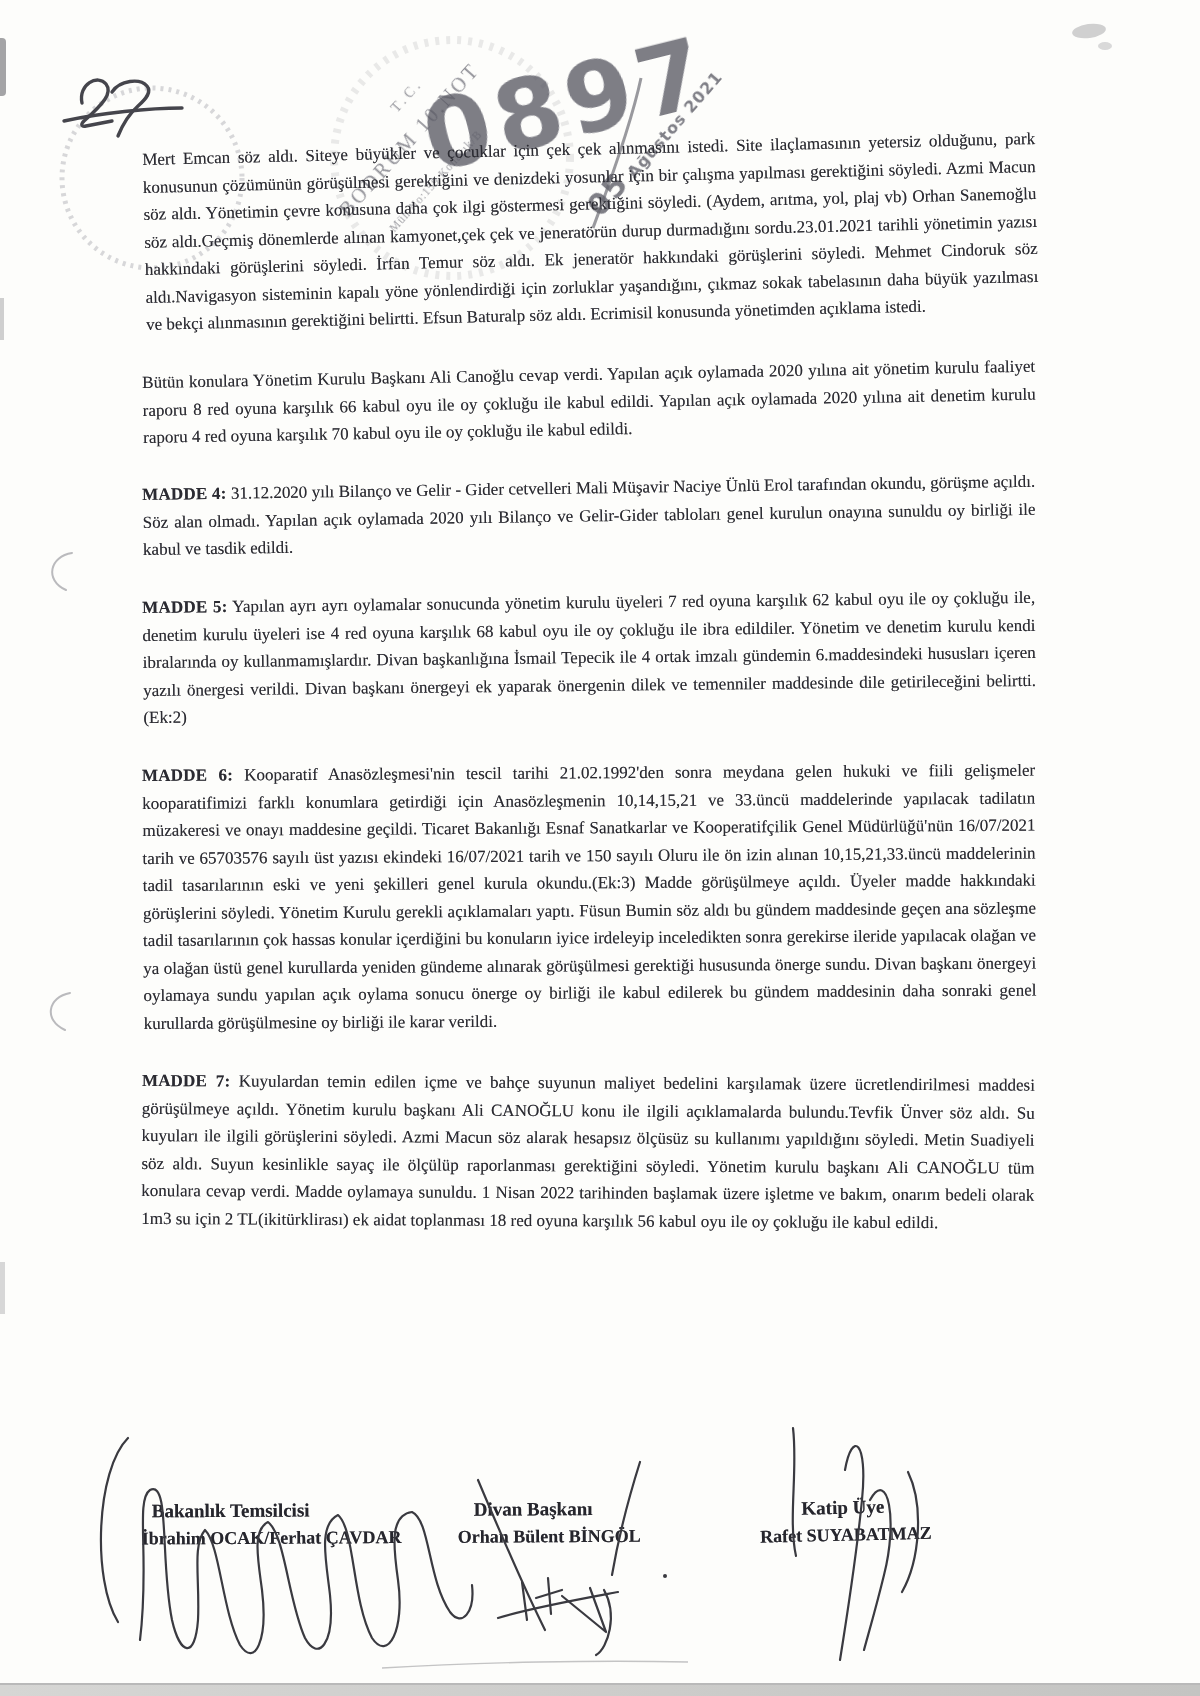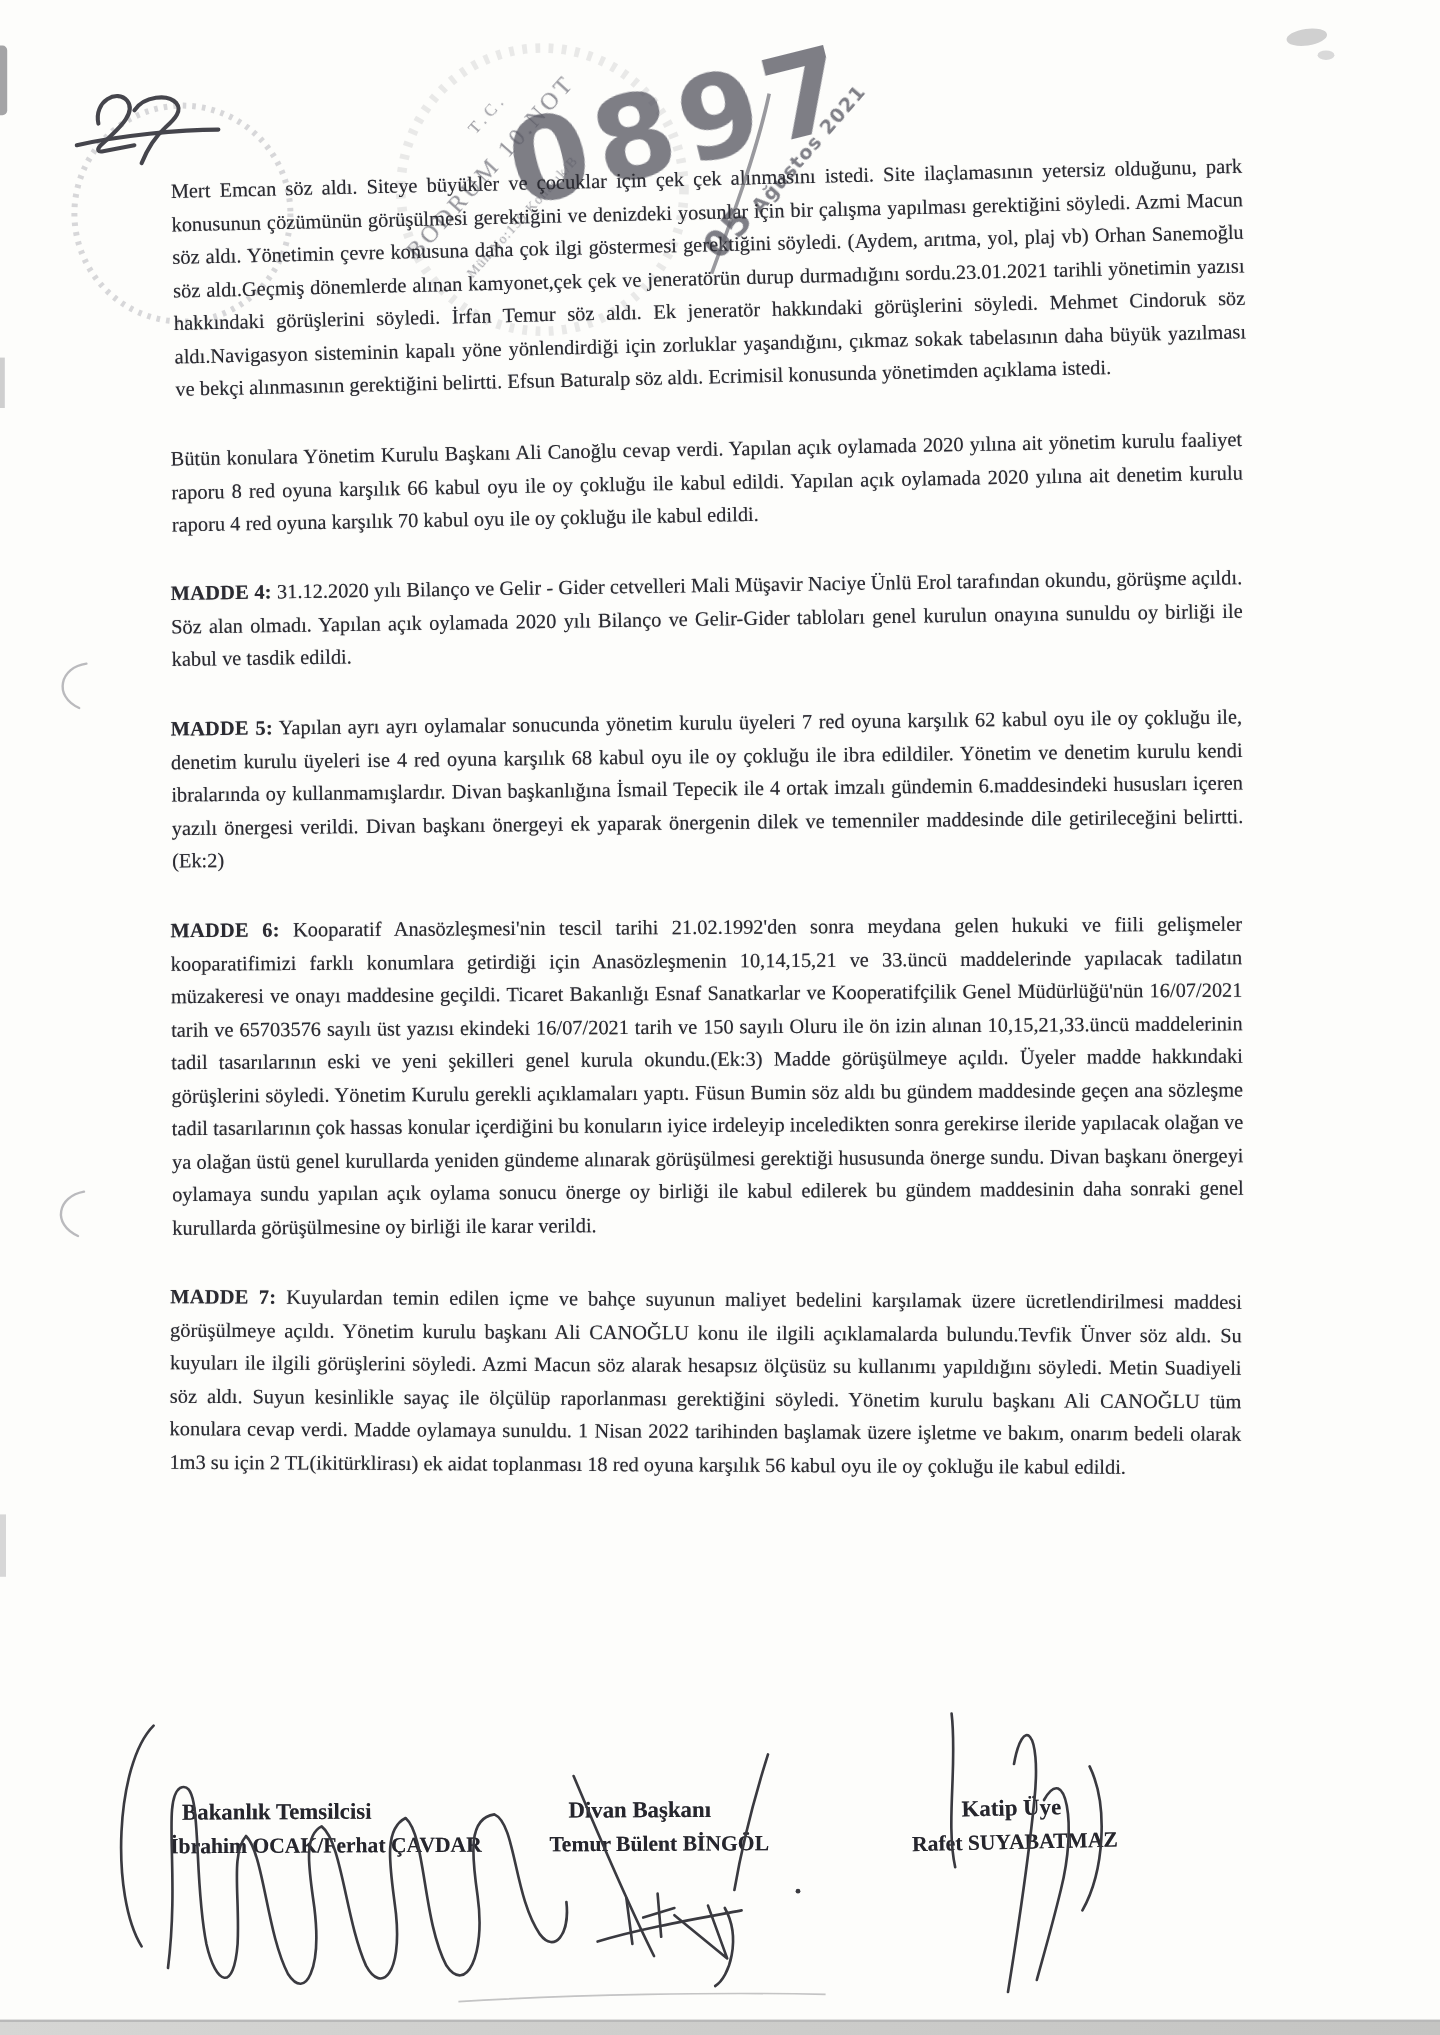--- a/index.html
+++ b/index.html
@@ -108,21 +108,21 @@
     <p class="tilt-f"><strong>MADDE 7:</strong> <span>Kuyulardan temin edilen içme ve bahçe suyunun maliyet bedelini karşılamak üzere ücretlendirilmesi maddesi görüşülmeye açıldı. Yönetim kurulu başkanı Ali CANOĞLU konu ile ilgili açıklamalarda bulundu.Tevfik Ünver söz aldı. Su kuyuları ile ilgili görüşlerini söyledi. Azmi Macun söz alarak hesapsız ölçüsüz su kullanımı yapıldığını söyledi. Metin Suadiyeli söz aldı. Suyun kesinlikle sayaç ile ölçülüp raporlanması gerektiğini söyledi. Yönetim kurulu başkanı Ali CANOĞLU tüm konulara cevap verdi. Madde oylamaya sunuldu. 1 Nisan 2022 tarihinden başlamak üzere işletme ve bakım, onarım bedeli olarak 1m3 su için 2 TL(ikitürklirası) ek aidat toplanması 18 red oyuna karşılık 56 kabul oyu ile oy çokluğu ile kabul edildi.</span></p>
   </div>
 
   <div class="sig-row">
     <div class="sig-col c1">
       <p class="sig-title">Bakanlık Temsilcisi</p>
       <p class="sig-name">İbrahim OCAK/Ferhat ÇAVDAR</p>
     </div>
     <div class="sig-col c2">
       <p class="sig-title">Divan Başkanı</p>
-      <p class="sig-name">Temur Bülent BİNGÖL</p>
+      <p class="sig-name">Orhan Bülent BİNGÖL</p>
     </div>
     <div class="sig-col c3">
       <p class="sig-title">Katip Üye</p>
       <p class="sig-name">Rafet SUYABATMAZ</p>
     </div>
   </div>
 
   <svg class="overlay" width="1200" height="1696" viewBox="0 0 1200 1696">
 
     <g stroke="#45454c" stroke-width="3.4" fill="none" stroke-linecap="round" stroke-linejoin="round">

